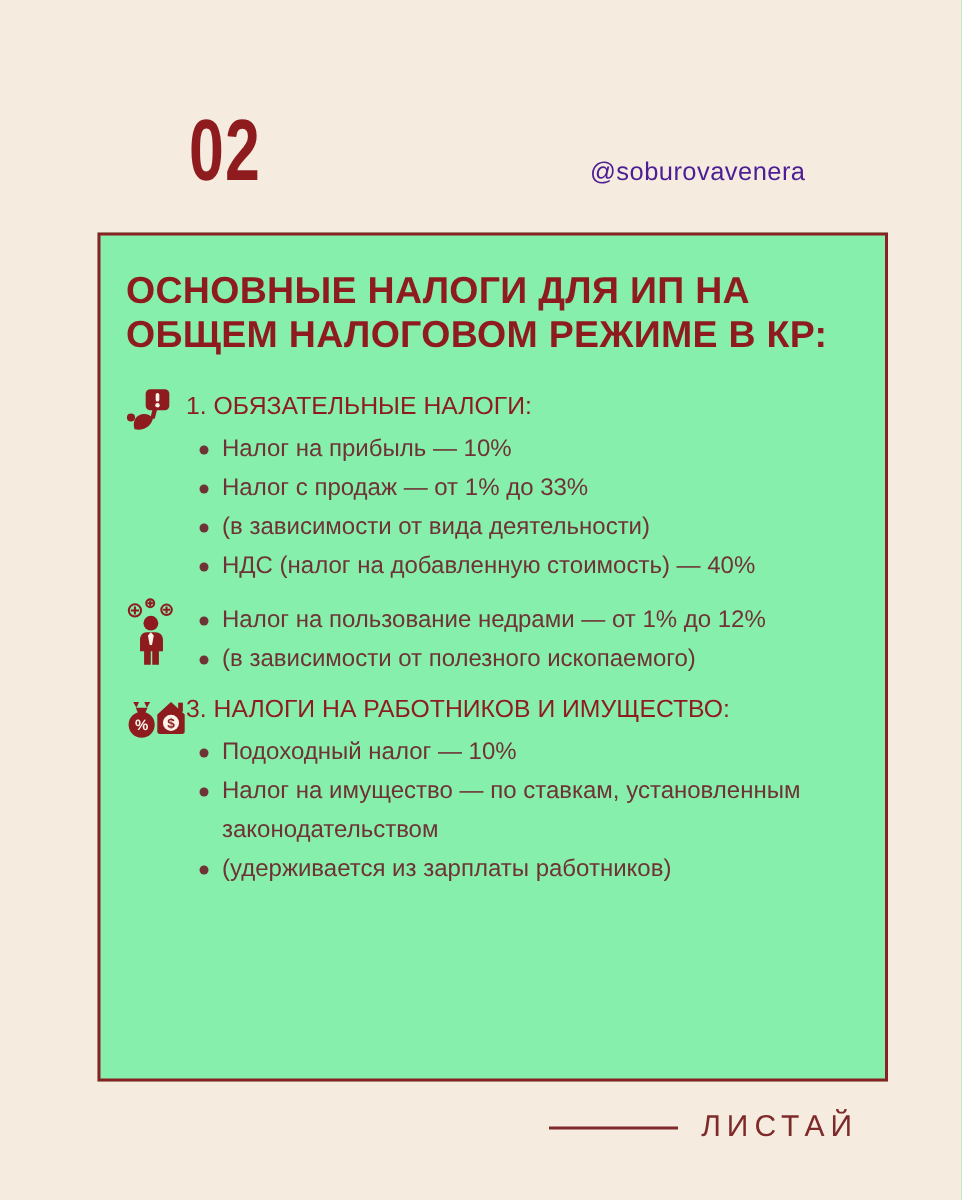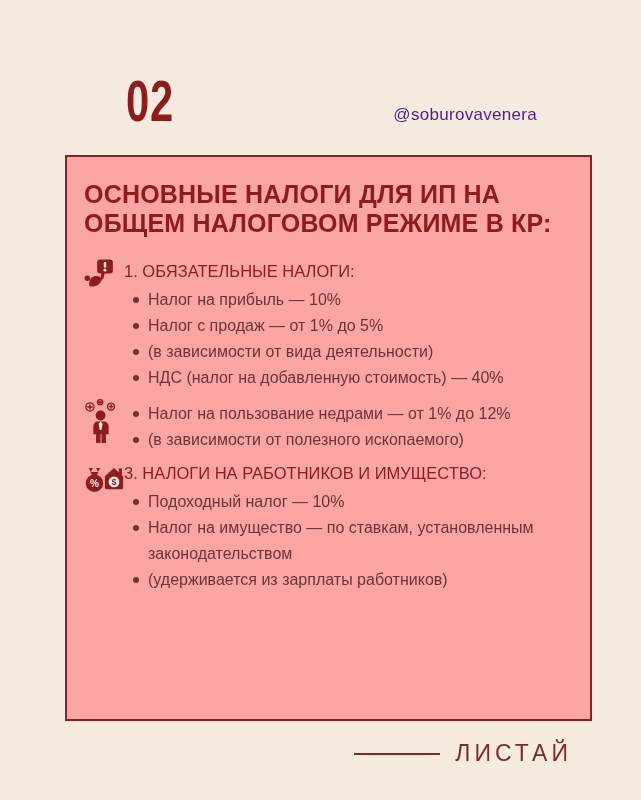--- a/index.html
+++ b/index.html
@@ -15,21 +15,21 @@
     font-size:58px;line-height:1;font-weight:700;color:#8e1b1e;
     transform:scaleX(.72);transform-origin:left top;letter-spacing:1px;
   }
   .handle{
     position:absolute;top:105px;right:104px;
     font-size:17px;color:#4c1d95;letter-spacing:.3px;
   }
   
   .card{
     position:absolute;left:65px;top:155px;width:527px;height:566px;
-    box-sizing:border-box;border:2px solid #8b2024;background:#fca5a5;
+    box-sizing:border-box;border:2px solid #8b2024;background:#86efac;
     padding:23px 24px 0 17px;
   }
   .title{margin:0 0 20px;font-size:25px;line-height:29px;font-weight:700;
     color:#8e1b1e;letter-spacing:.2px}
   .title-line{display:block}
 
   .section{display:flex;align-items:flex-start;margin-top:7px}
   .icon-cell{flex:0 0 40px;width:40px;padding-top:0}
   .icon-cell svg{display:block}
   .section-body{flex:1;min-width:0}
@@ -39,21 +39,21 @@
   .bullets li::before{
     content:"";position:absolute;left:-15px;top:10px;width:6px;height:6px;
     border-radius:50%;background:#6f3336;
   }
   
   .footer{
     position:absolute;top:740px;right:69px;
     display:flex;align-items:center;gap:15px;color:#7e2a2b;
   }
   .swipe-line{width:86px;height:2px;background:#7e2a2b}
-  .swipe-label{font-size:23px;letter-spacing:4px}
+  .swipe-label{font-size:20px;letter-spacing:4px}
 </style>
 </head>
 <body>
 
 <div>
 
   <div class="page-number">02</div>
   <div class="handle">@soburovavenera</div>
 
   <main class="card">
@@ -70,21 +70,21 @@
           <circle cx="24" cy="13.2" r="1.7" fill="#faf3e9"></circle>
           <rect x="19.6" y="14.5" width="3.4" height="9" rx="1" transform="rotate(14 21.3 19)" fill="#8e1b1e"></rect>
           <path d="M6.5 31.5 c-1.8 -6 1 -10.5 5.5 -11.5 c3.5 -0.8 7 0.6 8.5 3.5 c-1.5 6 -7.5 9.5 -14 8 z" fill="#8e1b1e"></path>
           <circle cx="3.8" cy="22.5" r="3.1" fill="#8e1b1e"></circle>
         </svg>
       </div>
       <div class="section-body">
         <div class="section-heading">1. ОБЯЗАТЕЛЬНЫЕ НАЛОГИ:</div>
         <ul class="bullets">
           <li>Налог на прибыль — 10%</li>
-          <li>Налог с продаж — от 1% до 5%</li>
+          <li>Налог с продаж — от 1% до 33%</li>
           <li>(в зависимости от вида деятельности)</li>
           <li>НДС (налог на добавленную стоимость) — 40%</li>
         </ul>
       </div>
     </section>
 
     <section class="section">
       <div class="icon-cell">
         <svg width="34" height="50" viewBox="0 0 40 52" style="margin-top:-2px">
           <g stroke="#8e1b1e" fill="none" stroke-width="1.6">

